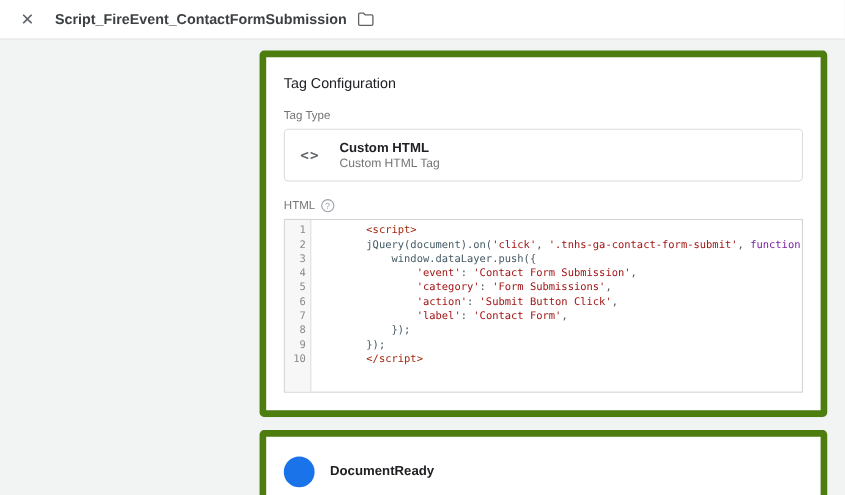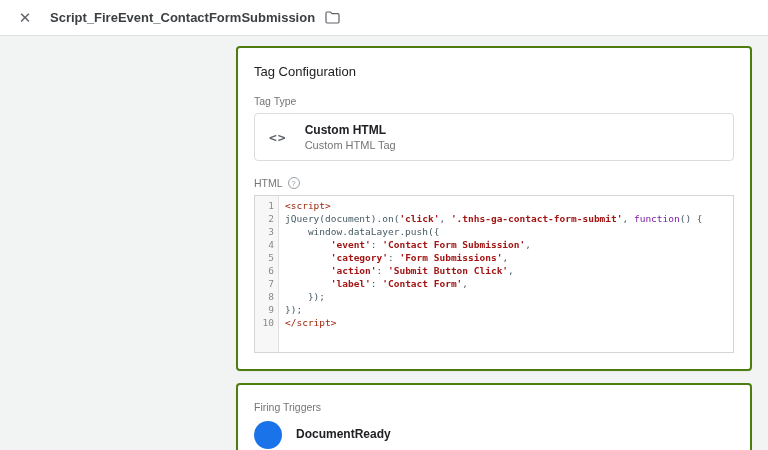--- a/index.html
+++ b/index.html
@@ -35,21 +35,21 @@
   .folder-btn svg { display: block; }
 
   
   .content {
     padding-top: 10px;
   }
   .card {
     width: 516px;
     margin-left: 236px;
     background: #ffffff;
-    border: 2px solid #4d7c0f;
+    border: 6px solid #4d7c0f;
     border-radius: 4px;
     box-shadow: 0 1px 2px rgba(0,0,0,0.04);
   }
   .card + .card { margin-top: 12px; }
   .card-inner { padding: 16px; }
 
   .card-title {
     font-size: 13px;
     color: #202124;
     font-weight: 400;
@@ -116,23 +116,24 @@
     text-align: right;
     padding: 3px 4px 0 0;
     color: #8a8a8a;
     flex-shrink: 0;
   }
   .code-lines {
     padding: 3px 0 0 6px;
     white-space: pre;
     overflow: hidden;
     flex: 1;
+    margin-left: 44px;
   }
   .tok-base { color: #455a64; }
-  .tok-str  { color: #a31515; font-weight: bold; }
+  .tok-str  { color: #a31515; }
   .tok-kw   { color: #7b1fa2; }
   .tok-tag  { color: #a1260d; }
 
   
   .trigger-row {
     display: flex;
     align-items: center;
     cursor: pointer;
     padding: 2px 0;
   }
@@ -195,21 +196,20 @@
             <div>9</div>
             <div>10</div>
           </div>
         <div class="code-lines"><div><span class="tok-tag">&lt;script&gt;</span></div><div><span class="tok-base">jQuery(document).on(</span><span class="tok-str">'click'</span><span class="tok-base">, </span><span class="tok-str">'.tnhs-ga-contact-form-submit'</span><span class="tok-base">, </span><span class="tok-kw">function</span><span class="tok-base">() {</span></div><div><span class="tok-base">    window.dataLayer.push({</span></div><div><span class="tok-base">        </span><span class="tok-str">'event'</span><span class="tok-base">: </span><span class="tok-str">'Contact Form Submission'</span><span class="tok-base">,</span></div><div><span class="tok-base">        </span><span class="tok-str">'category'</span><span class="tok-base">: </span><span class="tok-str">'Form Submissions'</span><span class="tok-base">,</span></div><div><span class="tok-base">        </span><span class="tok-str">'action'</span><span class="tok-base">: </span><span class="tok-str">'Submit Button Click'</span><span class="tok-base">,</span></div><div><span class="tok-base">        </span><span class="tok-str">'label'</span><span class="tok-base">: </span><span class="tok-str">'Contact Form'</span><span class="tok-base">,</span></div><div><span class="tok-base">    });</span></div><div><span class="tok-base">});</span></div><div><span class="tok-tag">&lt;/script&gt;</span></div></div>
       </div>
     </div>
   </div>
 
   <div class="card">
     <div class="card-inner">
-      <div class="field-label">Firing Triggers</div>
 
       <div class="trigger-row">
         <div class="trigger-icon">
           
         </div>
         <span>
           <div class="trig-name">DocumentReady</div>
 
         </span>
       </div>

